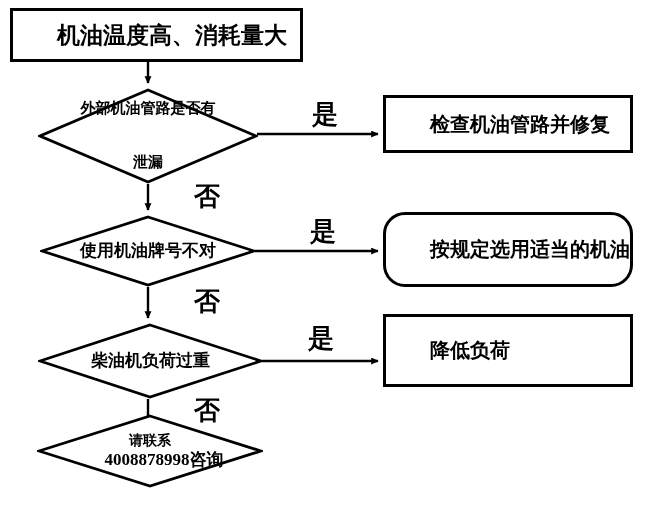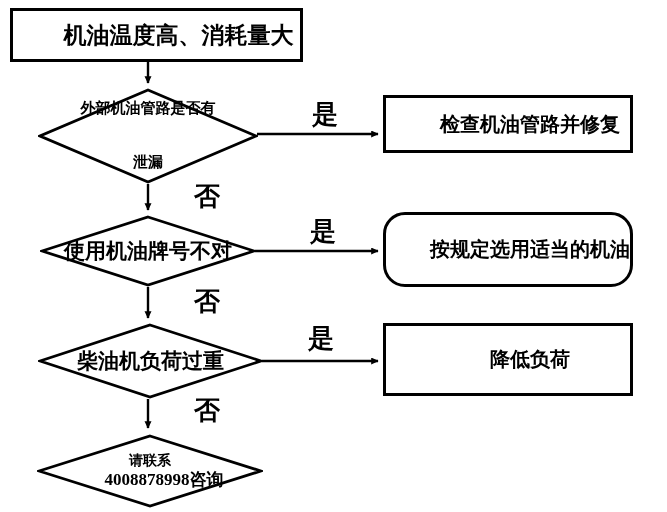--- a/index.html
+++ b/index.html
@@ -12,43 +12,43 @@
     color: #000;
     overflow: hidden;
   }
   .node-box {
     position: absolute;
     box-sizing: border-box;
     border: 3px solid #000;
     background: #fff;
     display: flex;
     align-items: center;
-    justify-content: center;
+    justify-content: flex-start;
     text-align: center;
     font-weight: bold;
     padding-left: 44px;
   }
   .start-box   { left: 10px;  top: 8px;   width: 293px; height: 54px; font-size: 23px; }
   .action-1    { left: 383px; top: 95px;  width: 250px; height: 58px; font-size: 20px; }
   .action-2    { left: 383px; top: 212px; width: 250px; height: 75px; font-size: 20px; border-radius: 22px; }
-  .action-3    { left: 383px; top: 323px; width: 250px; height: 73px; font-size: 20px; }
+  .action-3    { left: 383px; top: 314px; width: 250px; height: 73px; font-size: 20px; }
   .diamond { position: absolute; }
   .diamond svg { position: absolute; left: 0; top: 0; }
   .diamond .dtext {
     position: absolute; left: 0; top: 0; width: 100%; height: 100%;
     display: flex; flex-direction: column; align-items: center; justify-content: center;
     text-align: center; font-weight: bold; line-height: 1.18;
   }
   .d1 { left: 38px;  top: 88px;  width: 220px; height: 96px; }
   .d1 .dtext { font-size: 15px; gap: 36px; }
   .d2 { left: 40px;  top: 215px; width: 216px; height: 72px; }
-  .d2 .dtext { font-size: 21px; align-items: center; }
+  .d2 .dtext { font-size: 17px; align-items: center; }
   .d3 { left: 38px;  top: 323px; width: 225px; height: 76px; }
-  .d3 .dtext { font-size: 21px; }
-  .d4 { left: 37px;  top: 434px; width: 226px; height: 74px; }
+  .d3 .dtext { font-size: 17px; }
+  .d4 { left: 37px;  top: 414px; width: 226px; height: 74px; }
   .d4 .dtext { font-size: 14px; line-height: 1.25; }
   .d4 .dtext .big { font-size: 17px; margin-left: 28px; }
   .edge-label {
     position: absolute;
     font-weight: bold;
     font-size: 26px;
     line-height: 1;
   }
   .yes-1 { left: 312px; top: 102px; }
   .yes-2 { left: 310px; top: 219px; }

